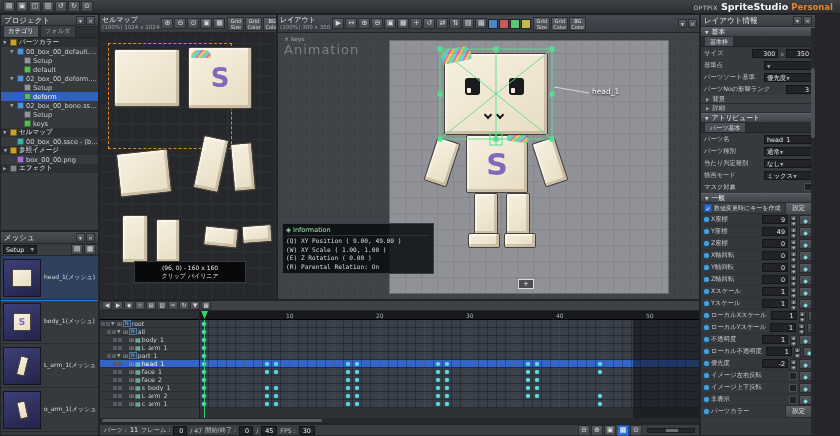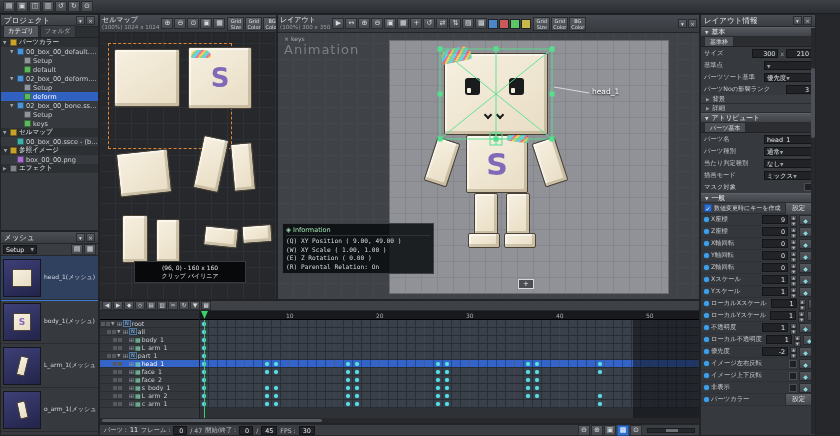--- a/index.html
+++ b/index.html
@@ -153,20 +153,25 @@
 <div id="topbar">
   <span class="hicons">
       <span class="ticon">▤</span>
       <span class="ticon">▣</span>
       <span class="ticon">◫</span>
       <span class="ticon">▥</span>
       <span class="ticon">↺</span>
       <span class="ticon">↻</span>
       <span class="ticon">⊙</span>
     </span>
+  <span class="brand">
+    <span class="b-small">OPTPiX</span>
+    <span class="b-main">SpriteStudio</span>
+    <span class="b-suf">Personal</span>
+  </span>
 </div>
 
 <div id="project" class="panel">
   <div class="phead">
     <span>プロジェクト</span>
     <span class="wbtns">
         <span class="ticon">▾</span>
         <span class="ticon">×</span>
       </span>
   </div>
@@ -691,21 +696,21 @@
     <span>基本</span>
   </div>
   <div class="subtab">
     <span>基準枠</span>
   </div>
   <div class="irow">
     <span class="ilab">サイズ</span>
     <span class="flex"></span>
     <span class="ival">300</span>
     <span class="isep">x</span>
-    <span class="ival">210</span>
+    <span class="ival">350</span>
   </div>
   <div class="irow">
     <span class="ilab">基準点</span>
     <span class="flex"></span>
     <span class="ival wide"><span class="selarr">▼</span></span>
   </div>
   <div class="irow">
     <span class="ilab">パーツソート基準</span>
     <span class="flex"></span>
     <span class="ival wide"><span>優先度</span><span class="selarr">▼</span></span>
@@ -778,20 +783,31 @@
         <span class="flex"></span>
         <span class="ival">9</span>
         <span class="spin">
           <span>▲</span>
           <span>▼</span>
         </span>
         <span class="kbtn">◆</span>
       </div>
       <div class="irow gen">
         <span class="dot"></span>
+        <span class="ilab">Y座標</span>
+        <span class="flex"></span>
+        <span class="ival">49</span>
+        <span class="spin">
+          <span>▲</span>
+          <span>▼</span>
+        </span>
+        <span class="kbtn">◆</span>
+      </div>
+      <div class="irow gen">
+        <span class="dot"></span>
         <span class="ilab">Z座標</span>
         <span class="flex"></span>
         <span class="ival">0</span>
         <span class="spin">
           <span>▲</span>
           <span>▼</span>
         </span>
         <span class="kbtn">◆</span>
       </div>
       <div class="irow gen">

